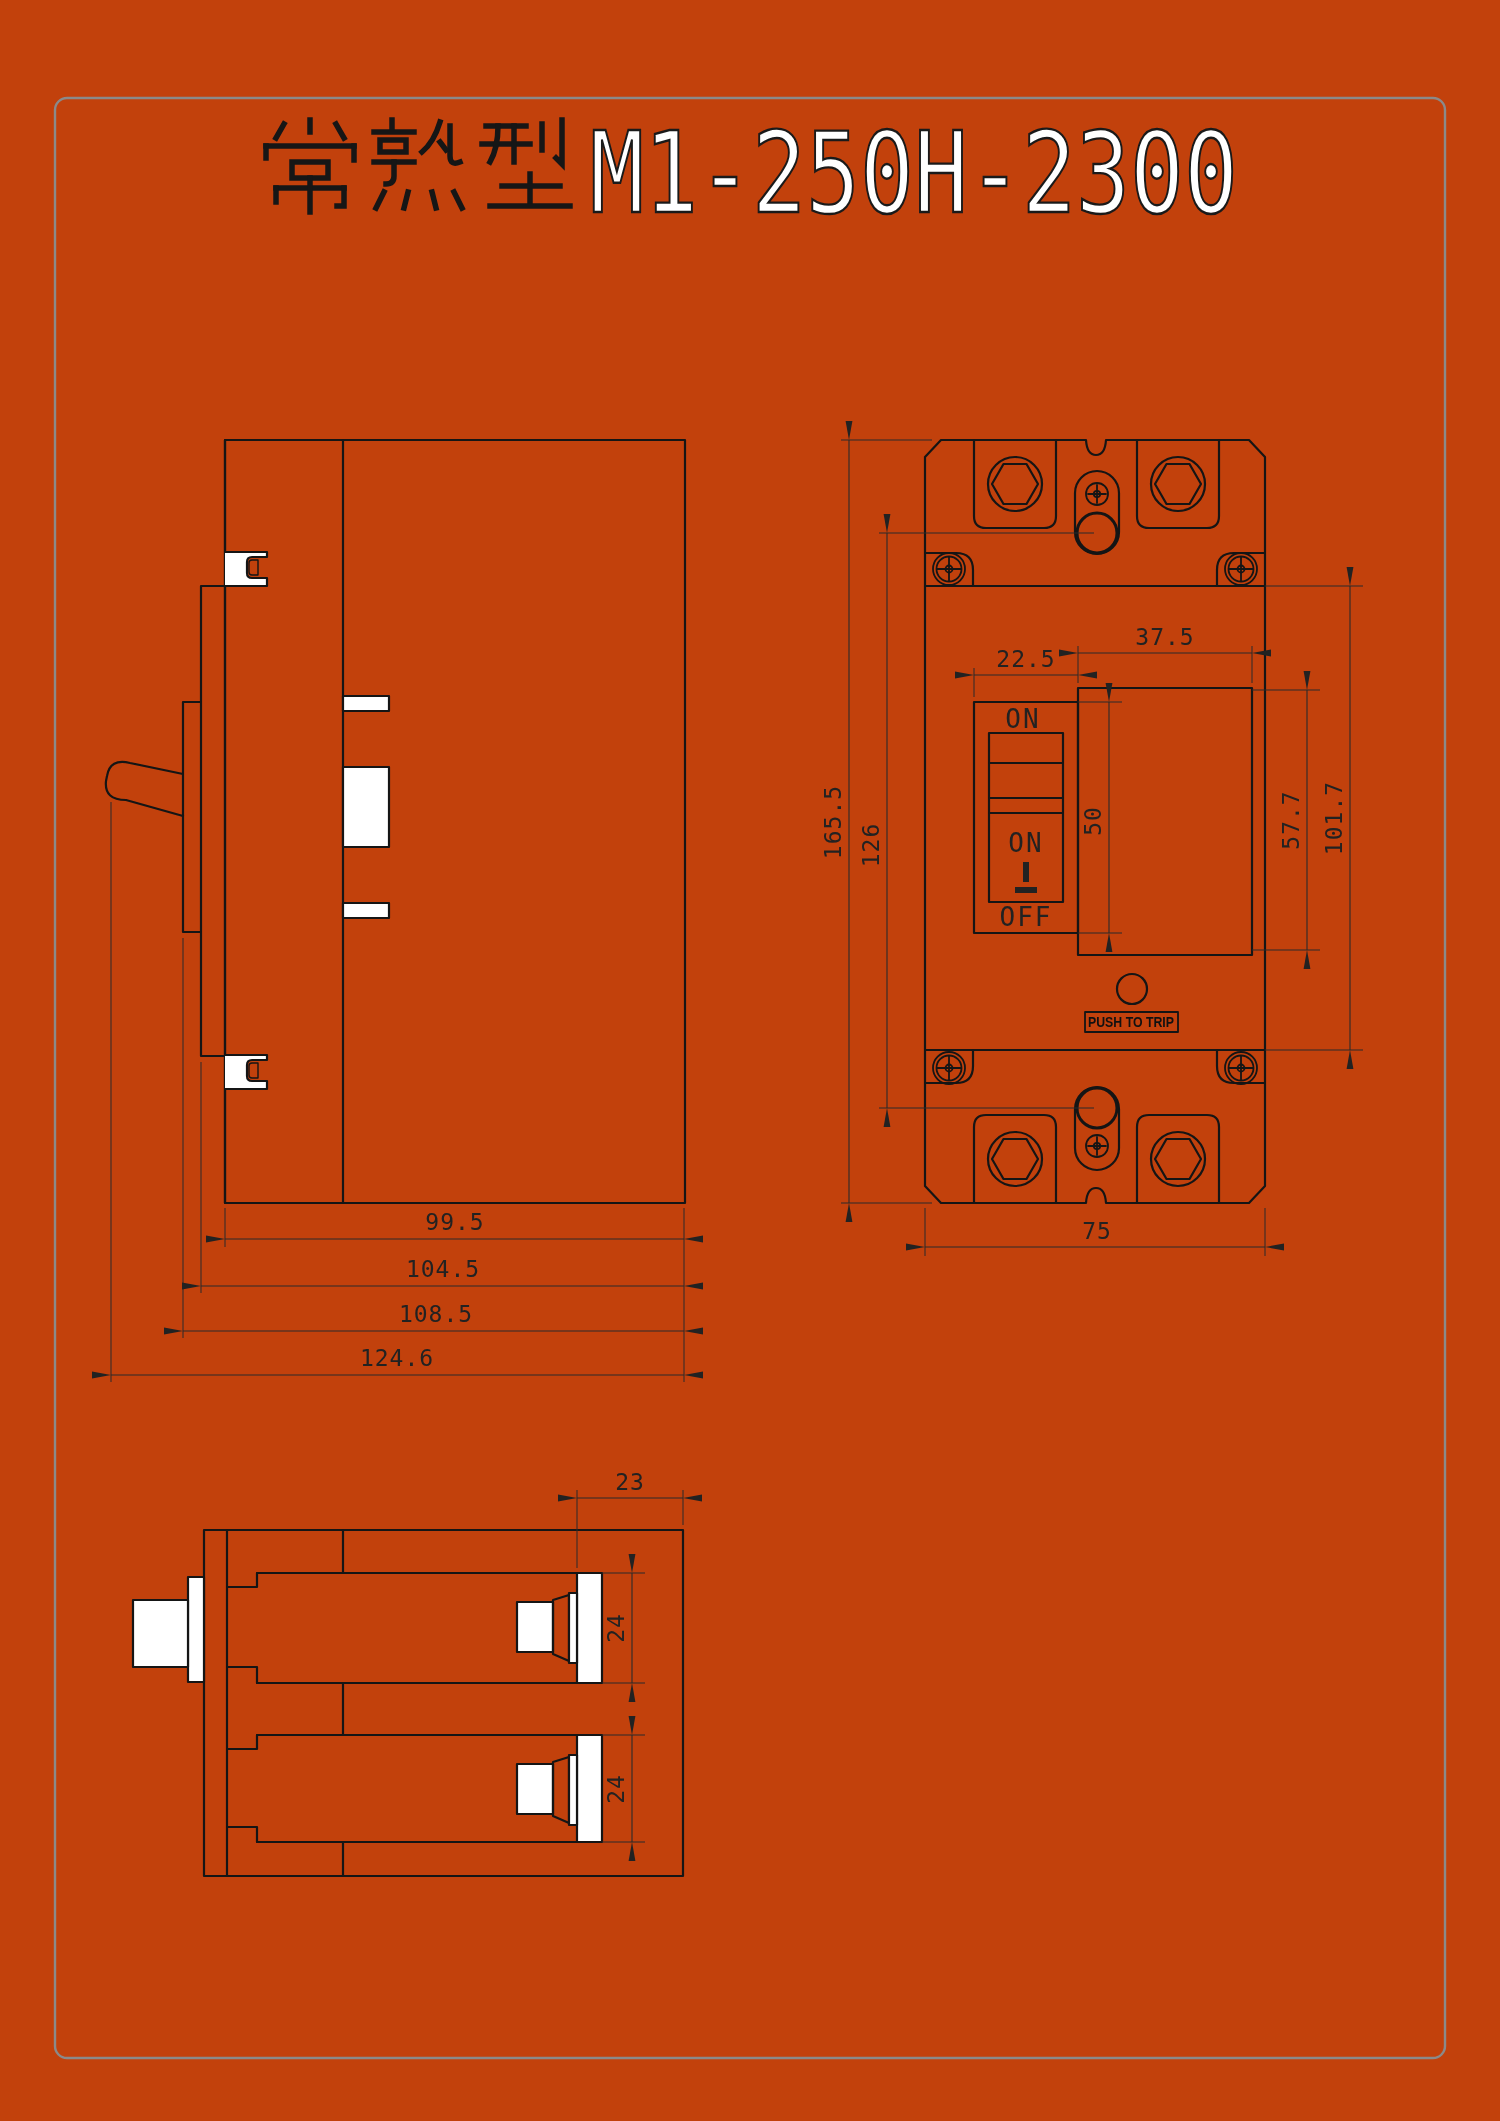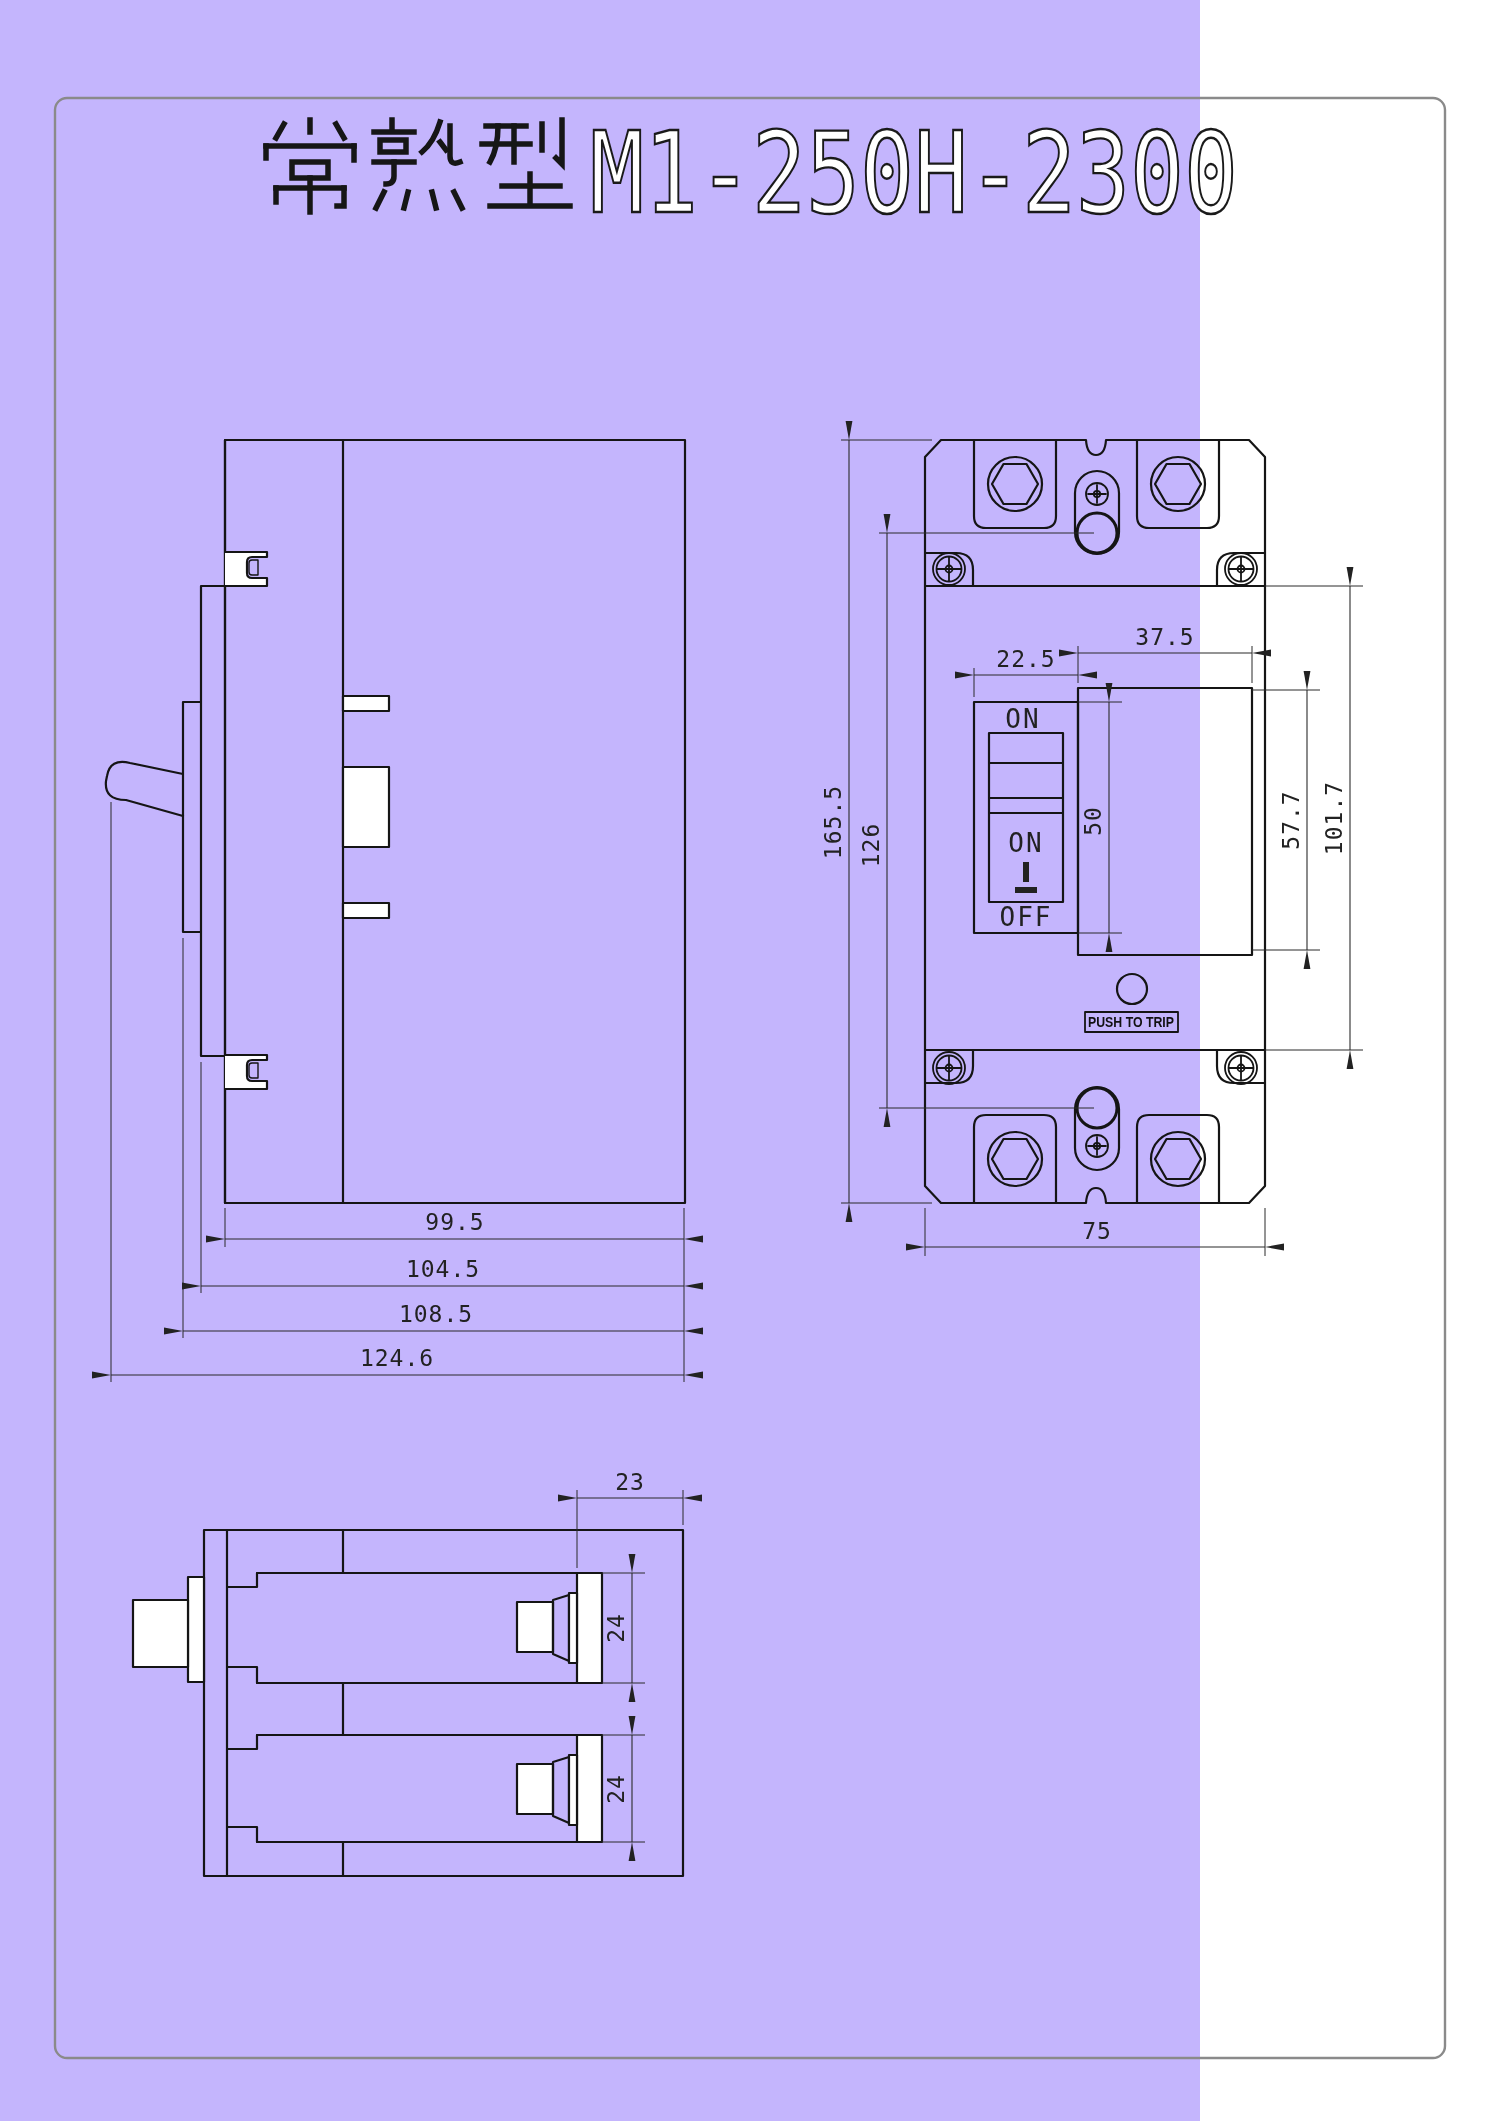--- a/index.html
+++ b/index.html
@@ -1,16 +1,16 @@
 <!DOCTYPE html>
 <html><head>
 <meta charset="utf-8">
 <style>
   html,body{margin:0;padding:0;background:#ffffff;}
-  .page{width:1200px;height:2121px;position:relative;background:#c4b5fd;font-family:"DejaVu Sans Mono","Liberation Mono",monospace;}
+  .page{width:1500px;height:2121px;position:relative;background:#c2410c;font-family:"DejaVu Sans Mono","Liberation Mono",monospace;}
   svg{position:absolute;top:0;left:0;}
   .outline{fill:none;stroke:#151515;stroke-width:2.2;stroke-linejoin:round;stroke-linecap:round;}
   .outline-thick{fill:none;stroke:#151515;stroke-width:3;}
   .white{fill:#ffffff;}
   .thin{fill:none;stroke:#2b2b2b;stroke-width:1;}
   .dimline{fill:none;stroke:#2b2b2b;stroke-width:1.1;}
   .dimtext{font-family:"DejaVu Sans Mono","Liberation Mono",monospace;font-size:23px;fill:#222;letter-spacing:1px;}
   .ontext{font-family:"DejaVu Sans Mono","Liberation Mono",monospace;font-size:26px;fill:#222;letter-spacing:2px;}
   .pushtext{font-family:"Liberation Sans","DejaVu Sans",sans-serif;font-size:14px;font-weight:bold;fill:#111;}
   .title-latin{font-family:"DejaVu Sans Mono","Liberation Mono",monospace;font-size:112px;fill:#ffffff;stroke:#1a1a1a;stroke-width:2.4;}

